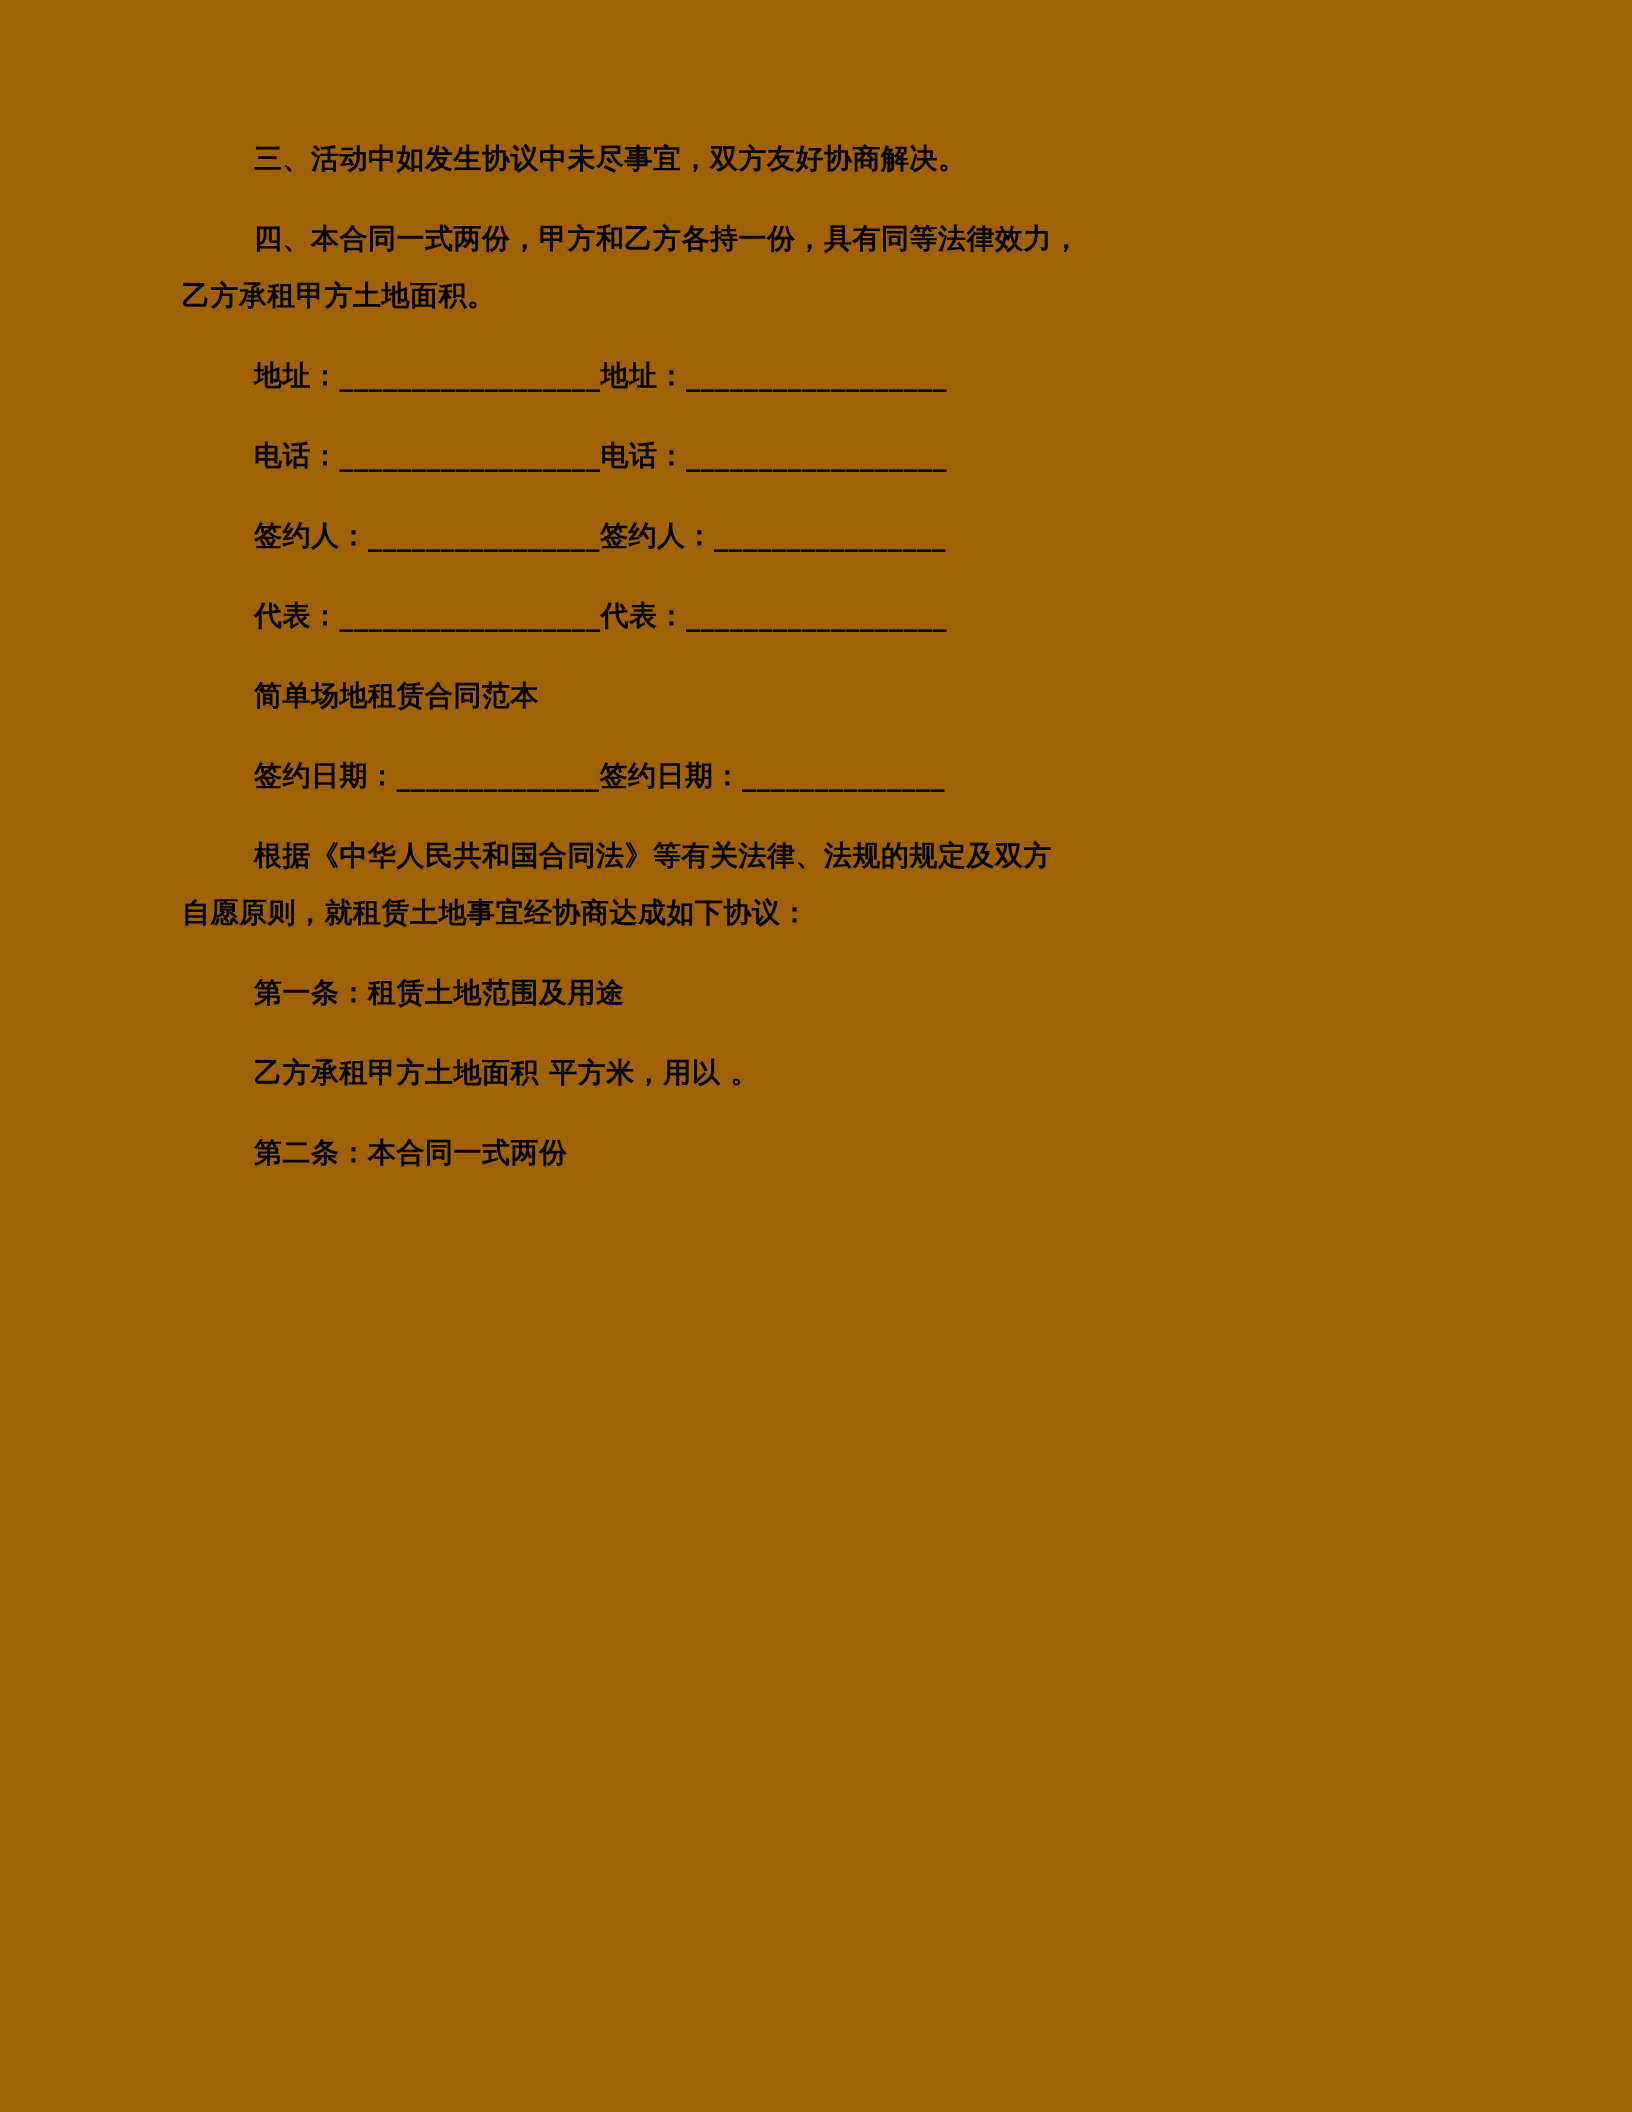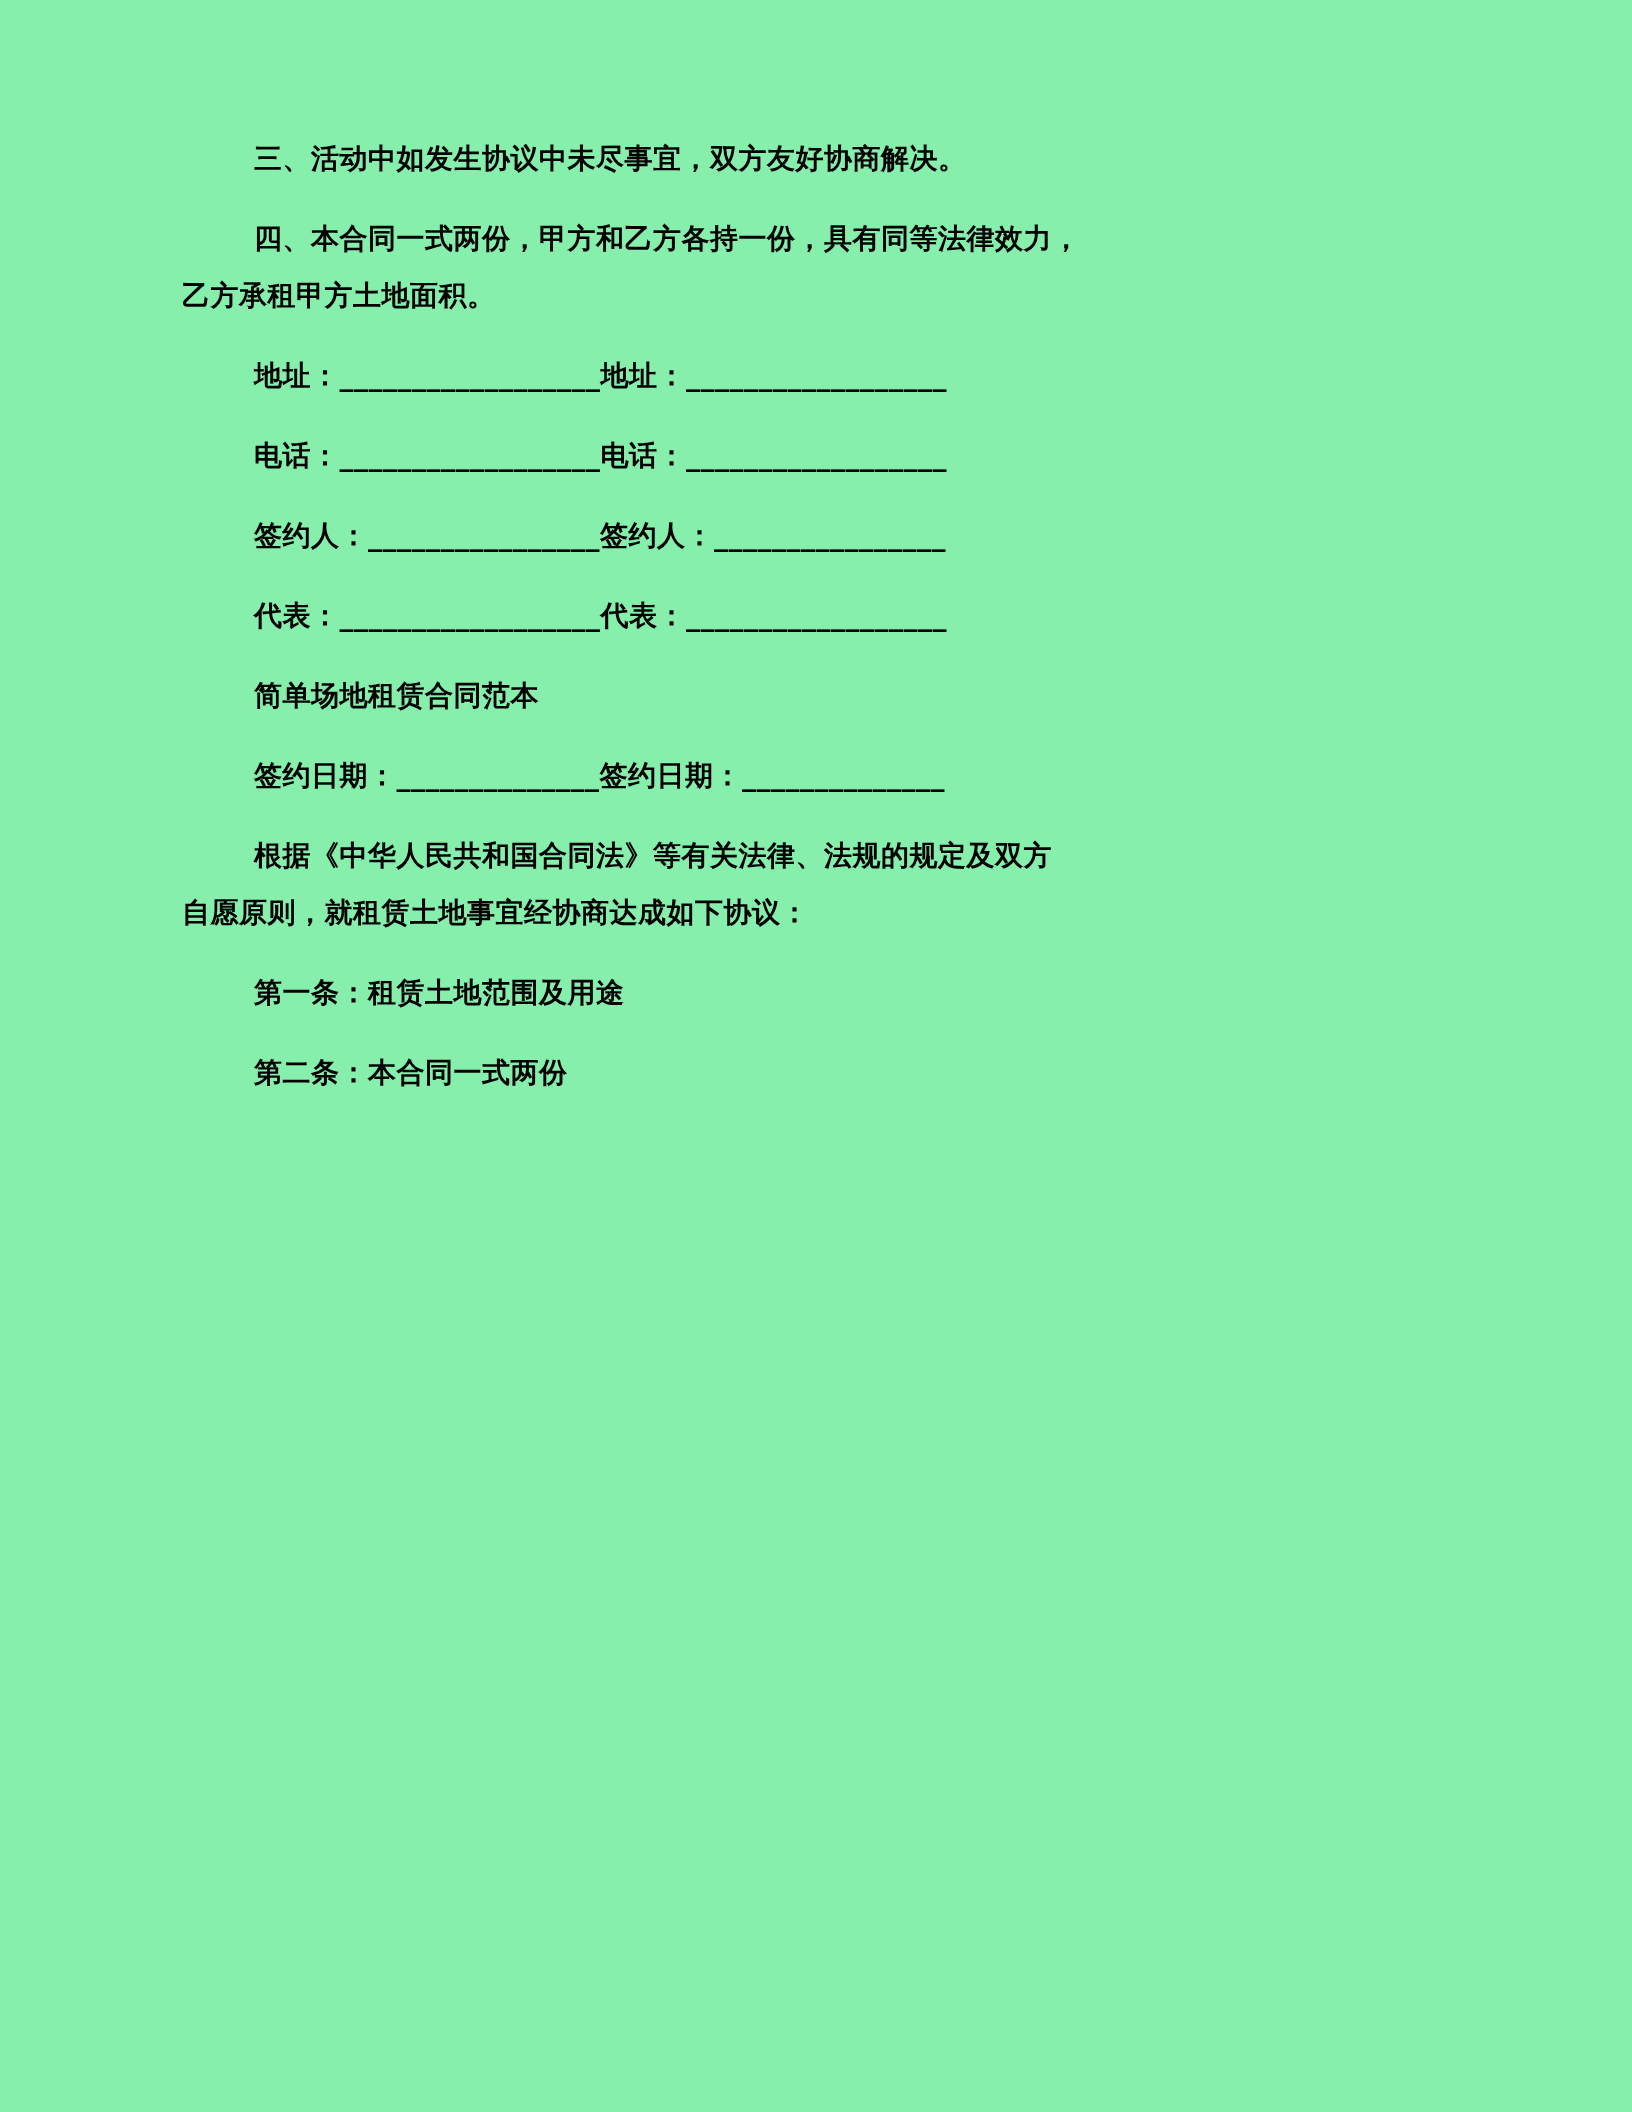--- a/index.html
+++ b/index.html
@@ -14,21 +14,21 @@
       font-family: "DejaVu Sans", "Liberation Sans", sans-serif;
       overflow: hidden;
     }
     .doc {
       box-sizing: border-box;
       width: 1632px;
       min-height: 2112px;
       padding: 130px 180px 100px 182px;
       font-size: 28px;
       font-weight: 700;
-      background: #86efac;
+      background: #a16207;
     }
     .para {
       margin: 0 0 23px 0;
       padding: 0;
     }
     .line {
       display: block;
       line-height: 57px;
       white-space: pre-wrap;
       letter-spacing: 0.5px;
@@ -80,18 +80,21 @@
 
   <p class="para">
     <span class="line">根据《中华人民共和国合同法》等有关法律、法规的规定及双方</span>
     <span class="line">自愿原则，就租赁土地事宜经协商达成如下协议：</span>
   </p>
 
   <p class="para">
     <span class="line">第一条：租赁土地范围及用途</span>
   </p>
 
+  <p class="para">
+    <span class="line">乙方承租甲方土地面积 平方米，用以 。</span>
+  </p>
 
   <p class="para">
     <span class="line">第二条：本合同一式两份</span>
   </p>
 
 </div>
 
 </body></html>

